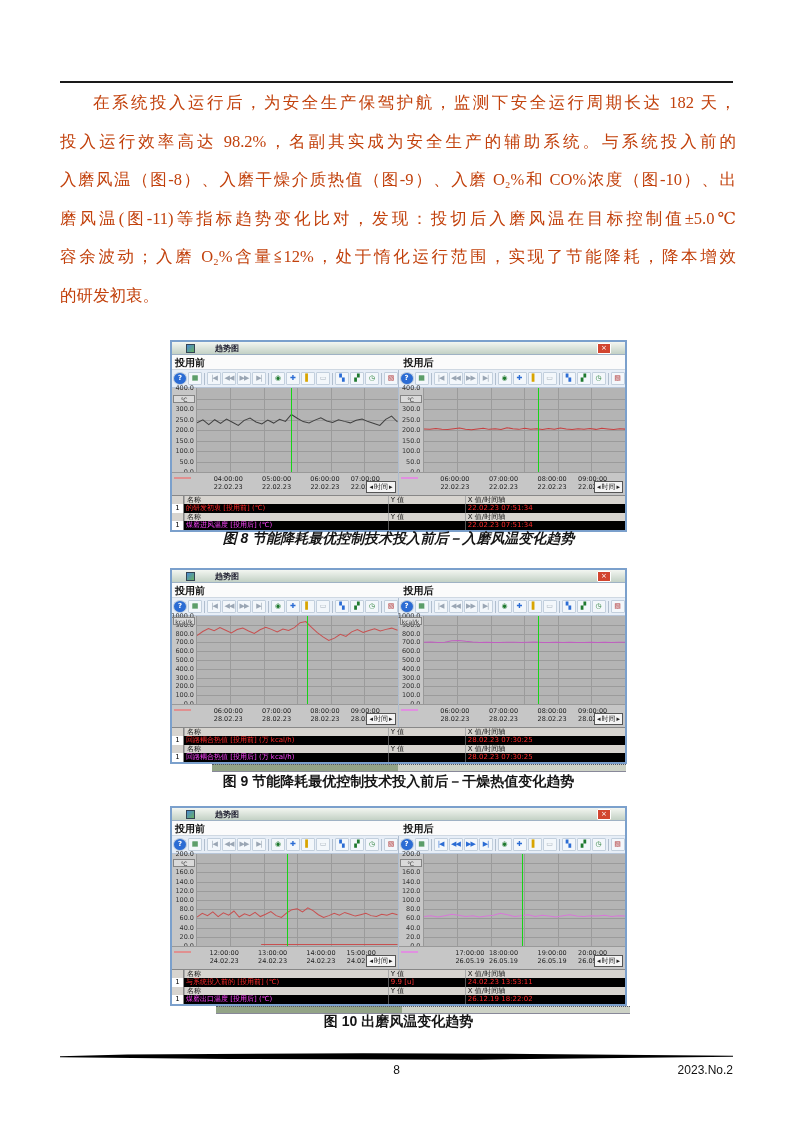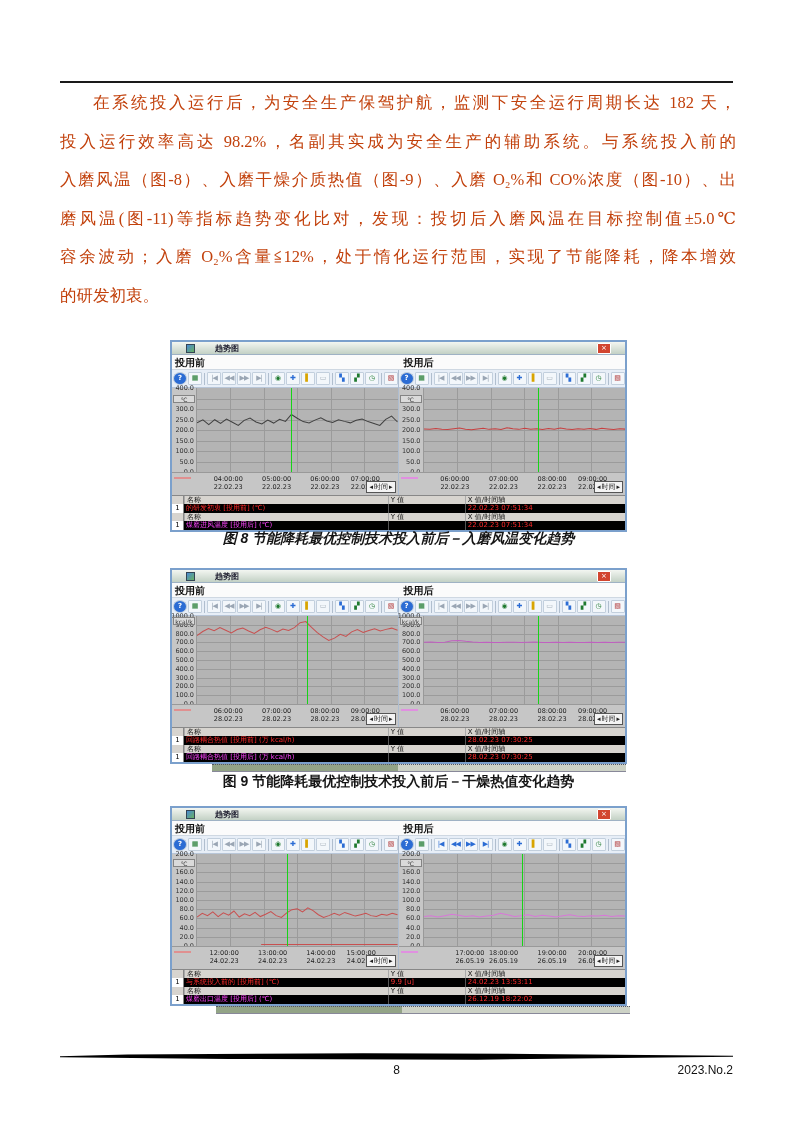--- a/index.html
+++ b/index.html
@@ -700,20 +700,21 @@
         </div>
         <div class="lg-row">
           <span class="lg-num">1</span>
           <span class="lg-name" style="color: rgb(255, 68, 255);">煤磨出口温度 [投用后] (℃)</span>
           <span class="lg-y" style="color: rgb(255, 51, 51);"></span>
           <span class="lg-x">26.12.19 18:22:02</span>
         </div>
       </div>
   </div>
   <div class="bg-strip" style="left:216px;top:1006px;width:414px;"></div>
+  <div class="fig-caption" style="top:1013px;">图 10 出磨风温变化趋势</div>
 
   <div class="foot-bar"></div>
   <div class="foot-row">
     <span class="page-num">8</span>
     <span class="issue-num">2023.No.2</span>
   </div>
 
 </div>
 
 </body></html>

